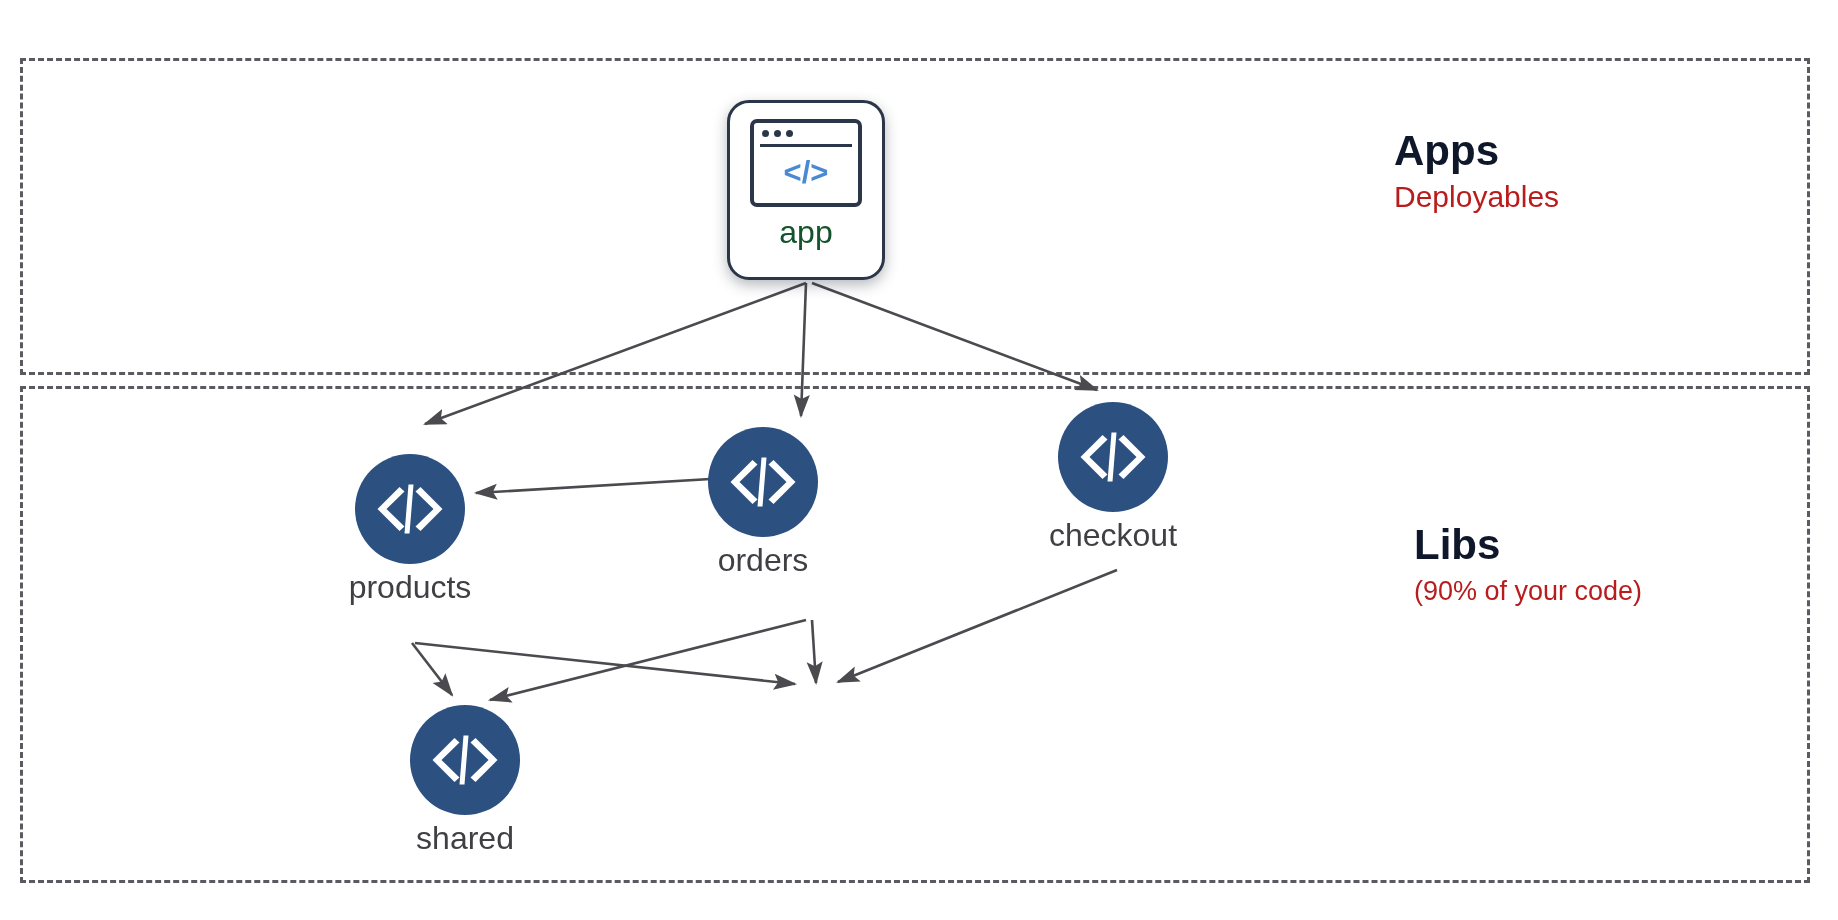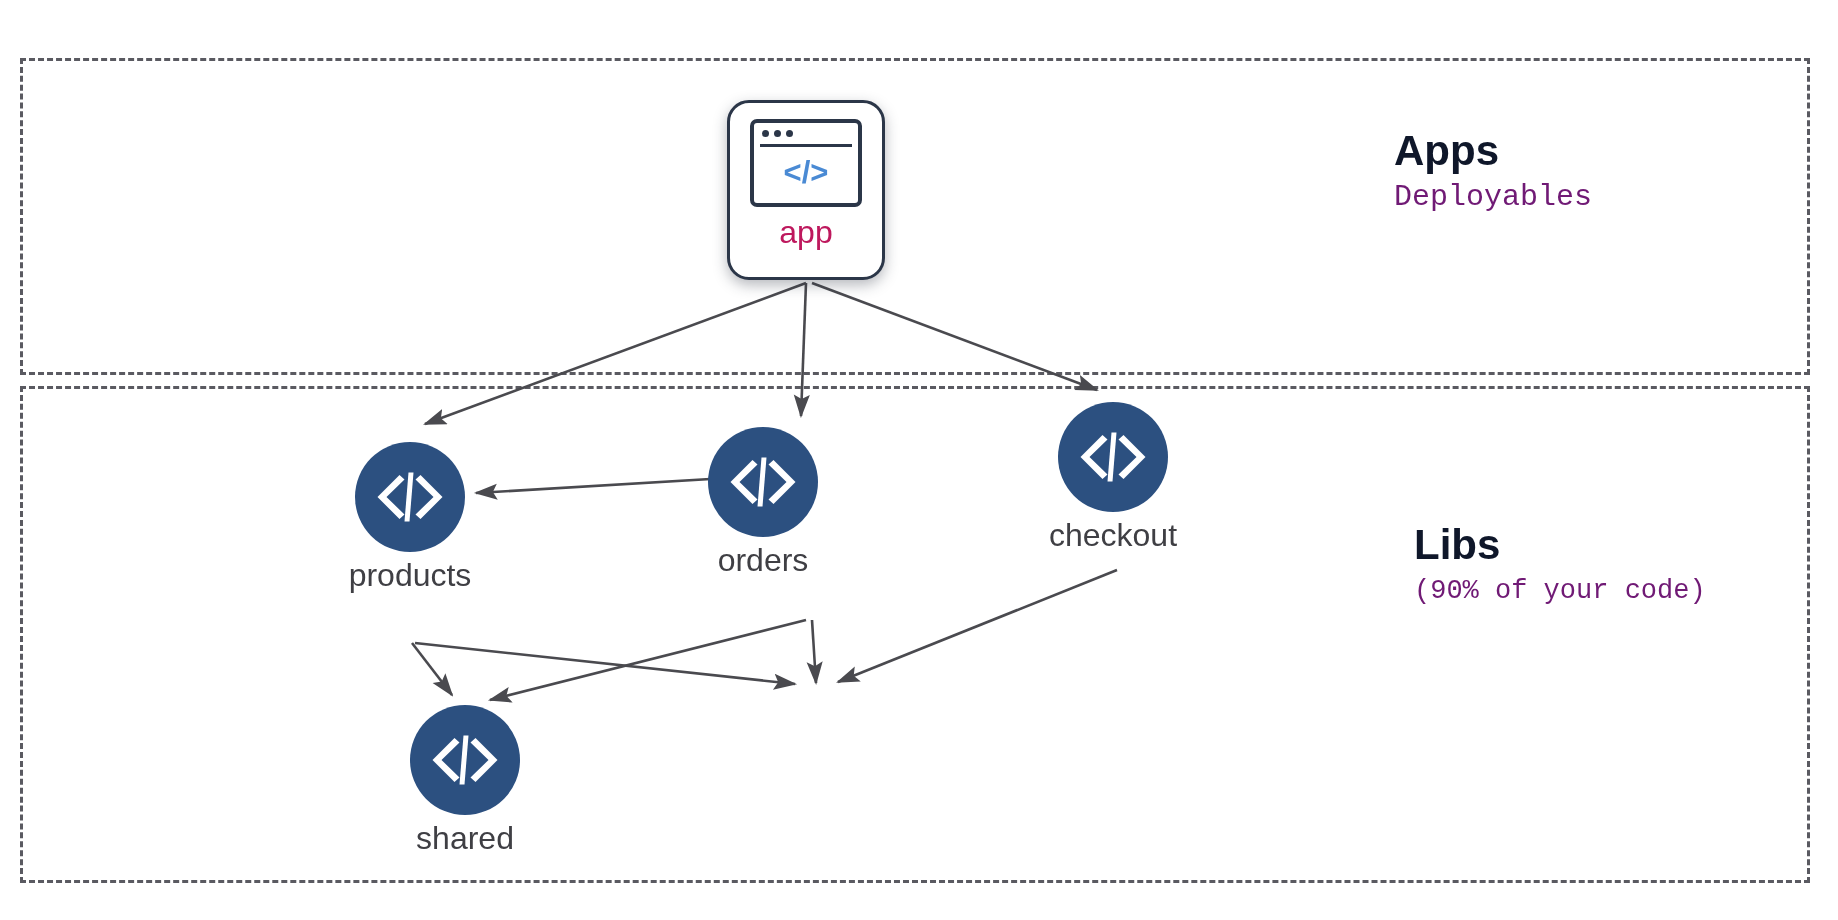--- a/index.html
+++ b/index.html
@@ -52,23 +52,22 @@
     font-size: 42px;
     font-weight: bold;
     letter-spacing: 0px;
     line-height: 1.1;
     color: #0f172a;
   }
   .zone-legend .legend-sub {
     font-size: 30px;
     font-weight: normal;
     line-height: 1.15;
-    color: #701a75;
+    color: #b91c1c;
     margin-top: 6px;
-    font-family: Liberation Mono, monospace;
   }
   #legend-apps {
     left: 1394px;
     top: 128px;
   }
   #legend-libs {
     left: 1394px;
     top: 522px;
     margin-left: 20px;
   }
@@ -140,21 +139,21 @@
   .browser-code {
     font-family: "Liberation Sans", sans-serif;
     font-size: 31px;
     font-weight: bold;
     color: #4a8ad4;
     letter-spacing: 0px;
     margin-top: 20px;
   }
   #app-label {
     font-size: 32px;
-    color: #be185d;
+    color: #14532d;
     margin-top: 9px;
     line-height: 1;
   }
 
   
   .lib-node {
     position: absolute;
     z-index: 5;
     display: flex;
     flex-direction: column;
@@ -223,21 +222,21 @@
         <i></i>
           <i></i>
           <i></i>
       </div>
       <div class="browser-rule"></div>
       <div class="browser-code">&lt;/&gt;</div>
     </div>
     <div id="app-label">app</div>
   </div>
 
-  <div class="lib-node" style="left:410px; top:442px;">
+  <div class="lib-node" style="left:410px; top:454px;">
     <div class="lib-circle">
       <svg width="72" height="56" viewBox="0 0 72 56" aria-hidden="true">
         <path d="M25.5 6 L30.5 10.5 L12.5 28 L30.5 45.5 L25.5 50 L3.5 28 Z" fill="#ffffff"></path>
         <path d="M46.5 6 L41.5 10.5 L59.5 28 L41.5 45.5 L46.5 50 L68.5 28 Z" fill="#ffffff"></path>
         <path d="M39.5 3.5 L34.5 3.5 L30.5 52.5 L35.5 52.5 Z" fill="#ffffff"></path>
       </svg>
     </div>
     <div class="lib-label">products</div>
   </div>
 

